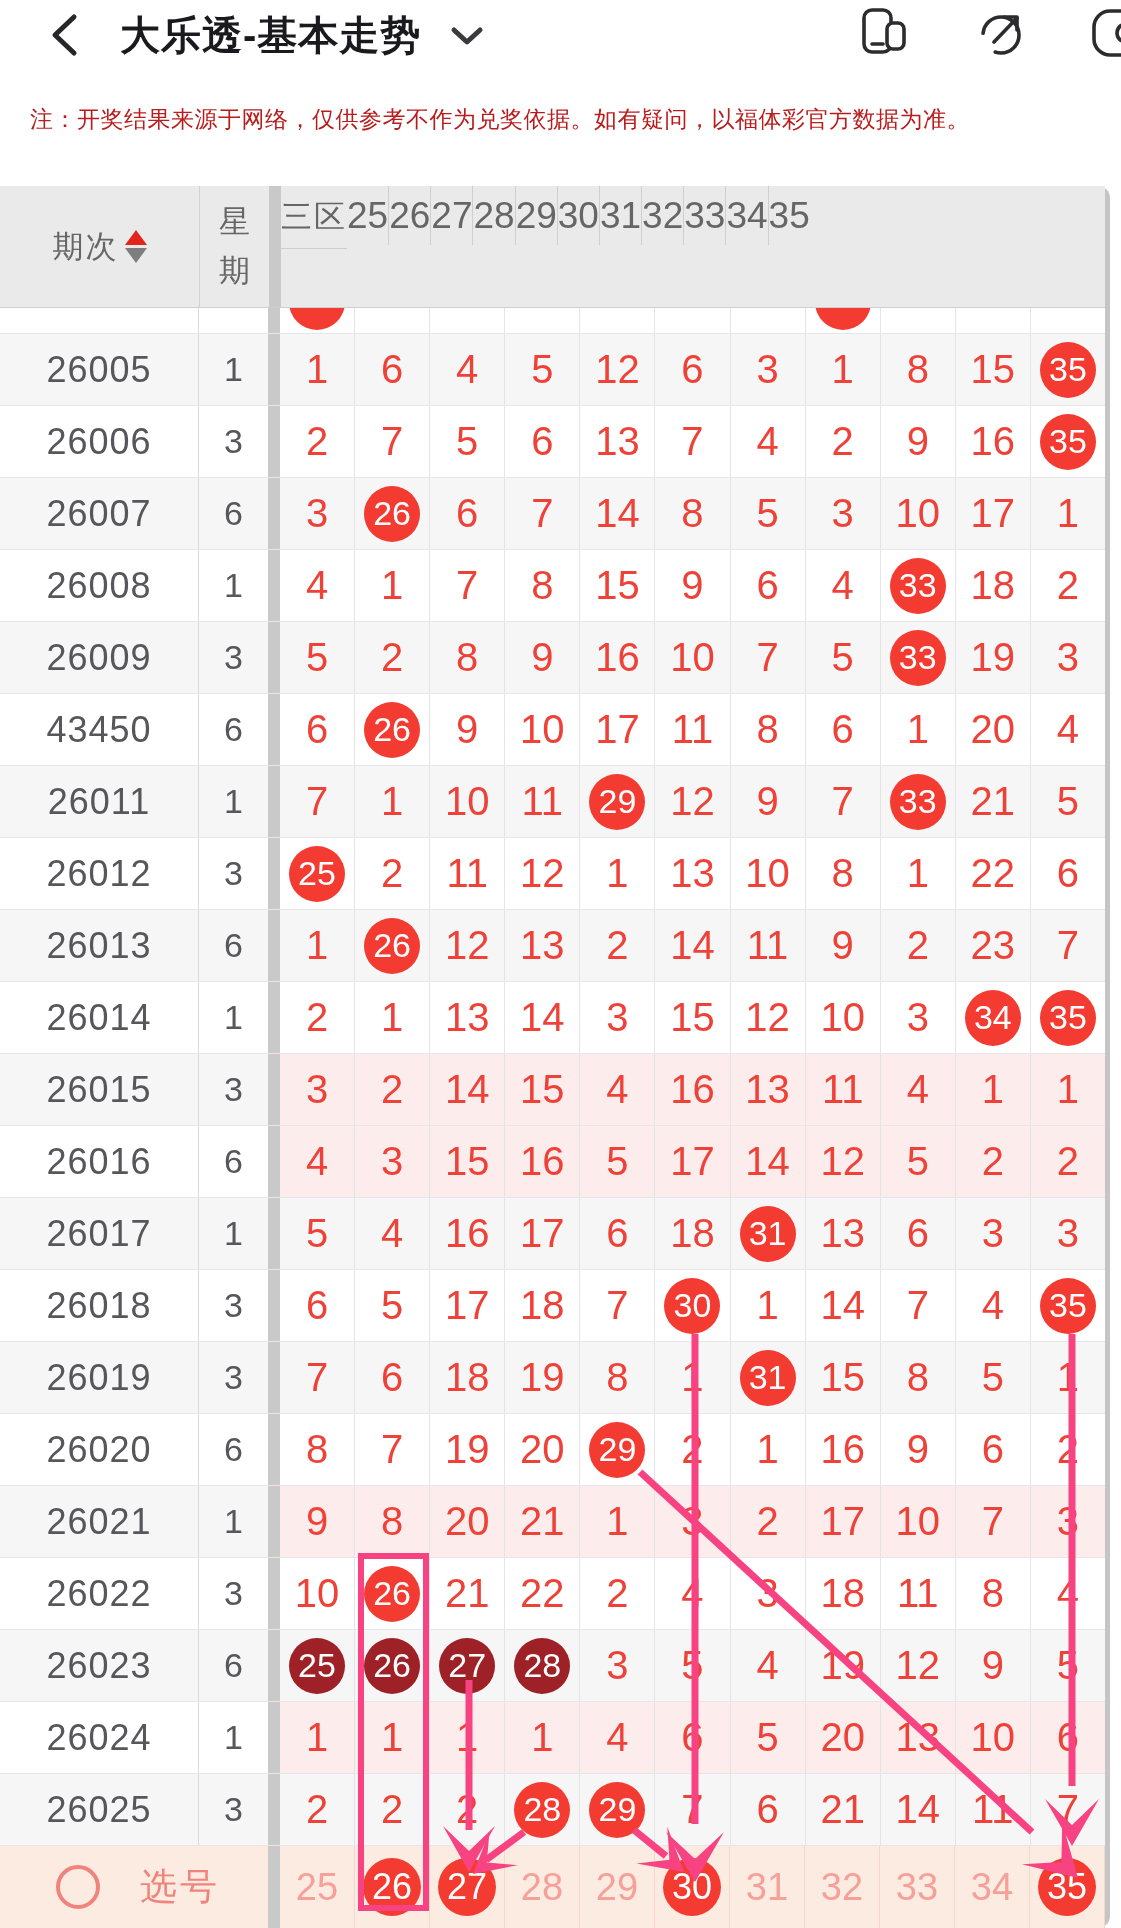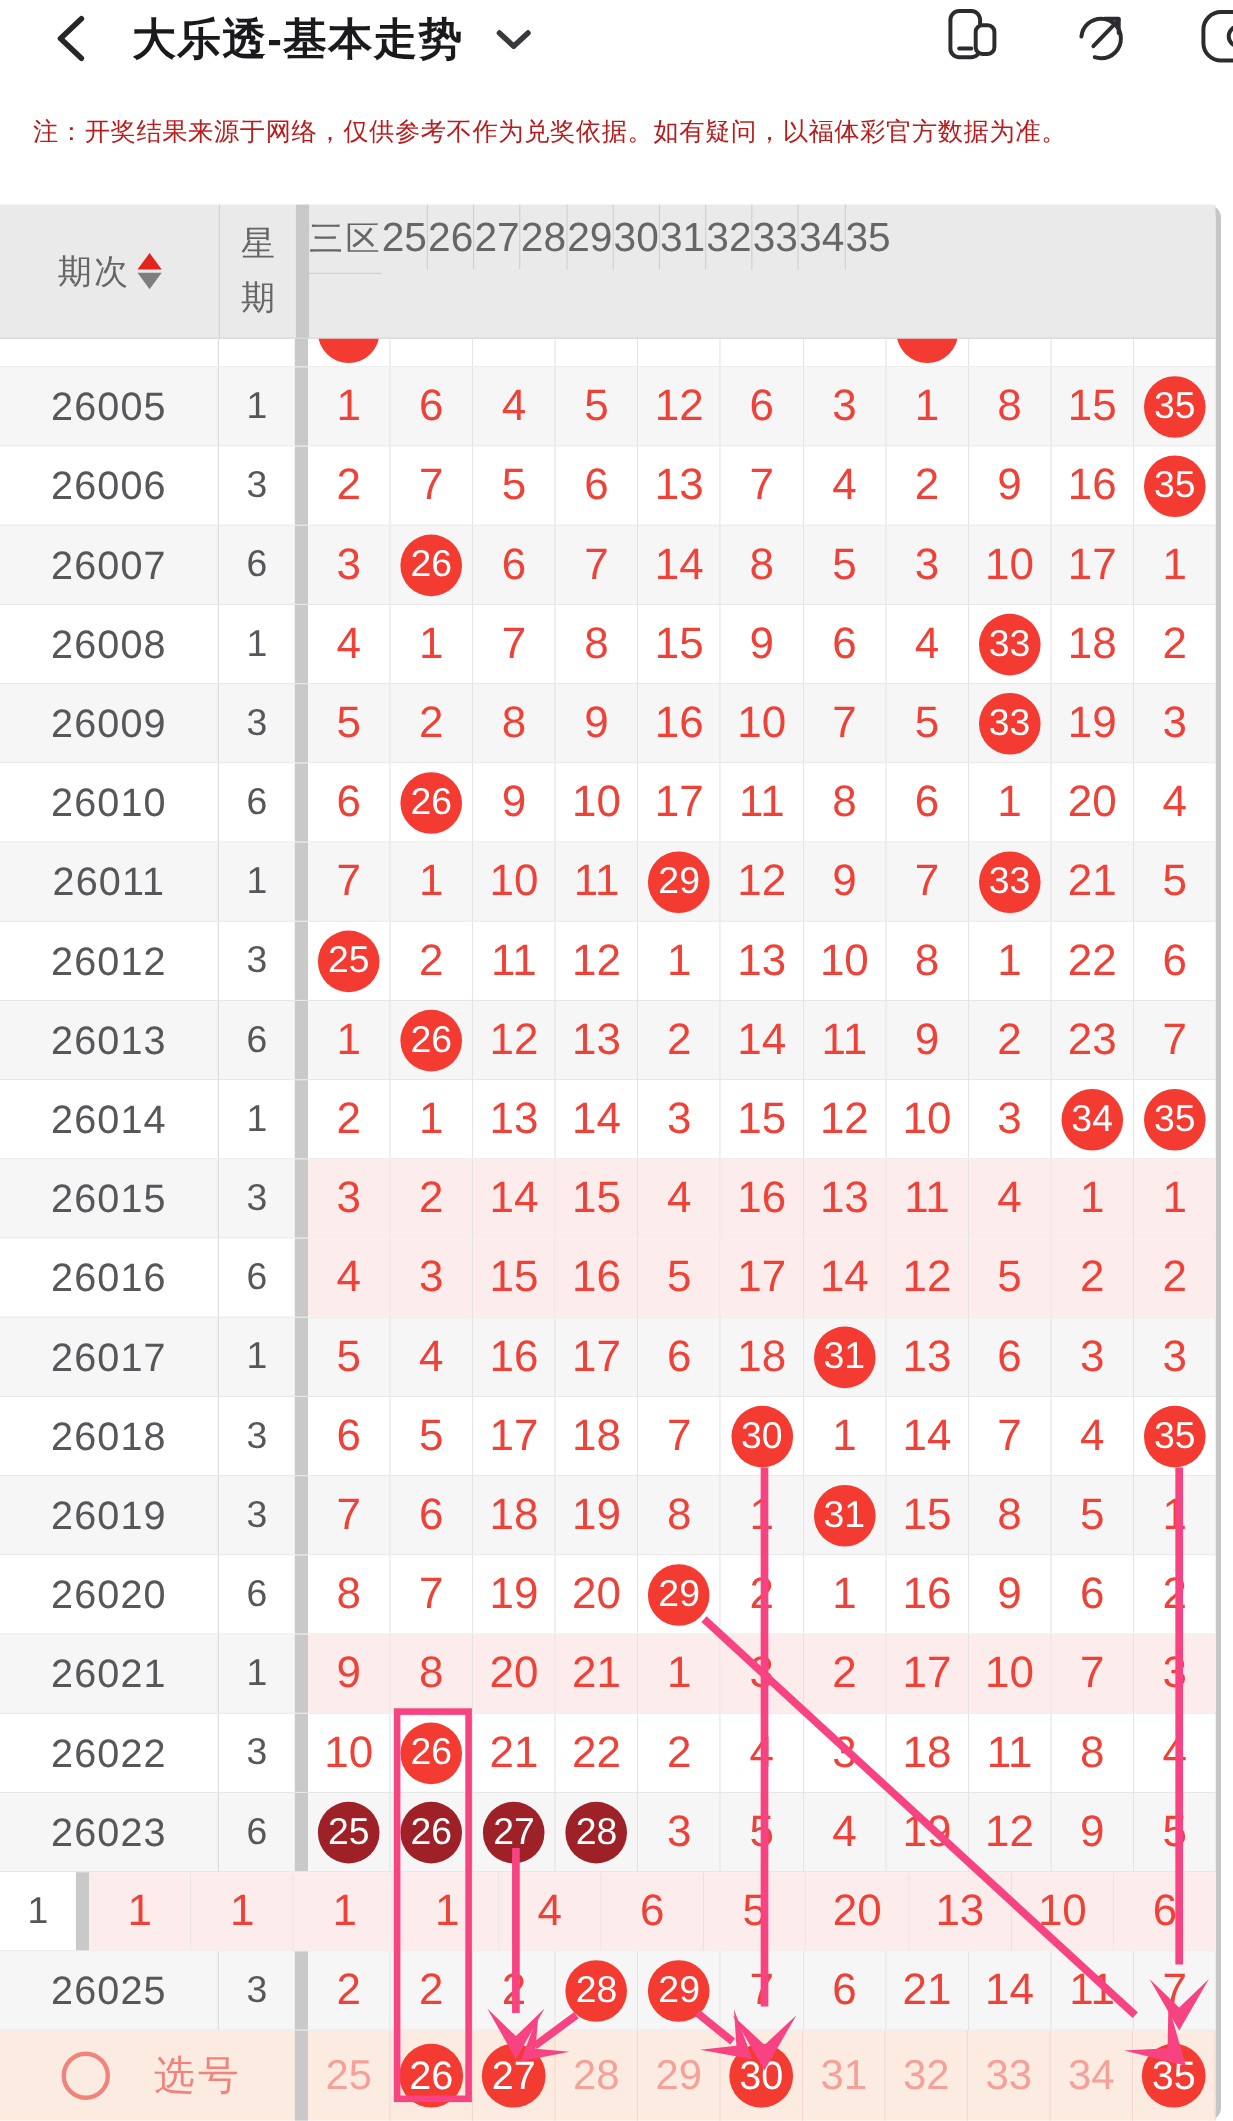--- a/index.html
+++ b/index.html
@@ -16,21 +16,21 @@
   .title-caret{margin-left:28px;margin-top:8px;}
   .bar-icon{position:absolute;top:7px;width:52px;height:52px;cursor:pointer;}
   .icon-multiwindow{left:857px;}
   .icon-share{left:976px;}
   .icon-more{left:1090px;}
   
   .note{position:absolute;top:104px;left:30px;width:1080px;font-size:23px;color:#b91c1c;letter-spacing:0.5px;}
   
   .trend-table{position:absolute;top:186px;left:0;width:1110px;box-sizing:border-box;
     border-right:5px solid #c5c5c5;background:#fff;border-radius:12px;}
-  .trow{display:flex;box-sizing:border-box;}
+  .trow{display:flex;box-sizing:border-box;justify-content:flex-end;}
   .c{box-sizing:border-box;display:flex;align-items:center;justify-content:center;}
   .c-period{width:199px;border-right:1px solid #dadada;}
   .c-week{width:69px;}
   .c-div{width:12px;background:#c9c9c9;flex:0 0 12px;}
   .c-num{flex:1 1 0;border-right:1px solid #e4e4e4;position:relative;}
   .c-num:last-child{border-right:none;}
   
   .thead{height:122px;background:#eaeaea;display:flex;box-sizing:border-box;border-bottom:1px solid #cfcfcf;}
   .th-period{width:199px;border-right:1px solid #d2d2d2;display:flex;align-items:center;justify-content:center;cursor:pointer;}
   .th-period .lbl{font-size:31px;color:#666;letter-spacing:2px;}
@@ -372,21 +372,21 @@
         </div>
         <div class="c c-num">
           <div class="t-num">19</div>
         </div>
         <div class="c c-num">
           <div class="t-num">3</div>
         </div>
       </div>
       <div class="trow drow bg-white">
         <div class="c c-period">
-          <div class="p-num">26010</div>
+          <div class="p-num">43450</div>
         </div>
         <div class="c c-week">
           <div class="w-num">6</div>
         </div>
         <div class="c-div"></div>
         <div class="c c-num">
           <div class="t-num">6</div>
         </div>
         <div class="c c-num">
           <div class="ball">26</div>
@@ -959,20 +959,23 @@
           <div class="t-num">12</div>
         </div>
         <div class="c c-num">
           <div class="t-num">9</div>
         </div>
         <div class="c c-num">
           <div class="t-num">5</div>
         </div>
       </div>
       <div class="trow drow bg-white">
+        <div class="c c-period">
+          <div class="p-num">26024</div>
+        </div>
         <div class="c c-week">
           <div class="w-num">1</div>
         </div>
         <div class="c-div"></div>
         <div class="c c-num cell-nohit">
           <div class="t-num">1</div>
         </div>
         <div class="c c-num cell-nohit">
           <div class="t-num">1</div>
         </div>

